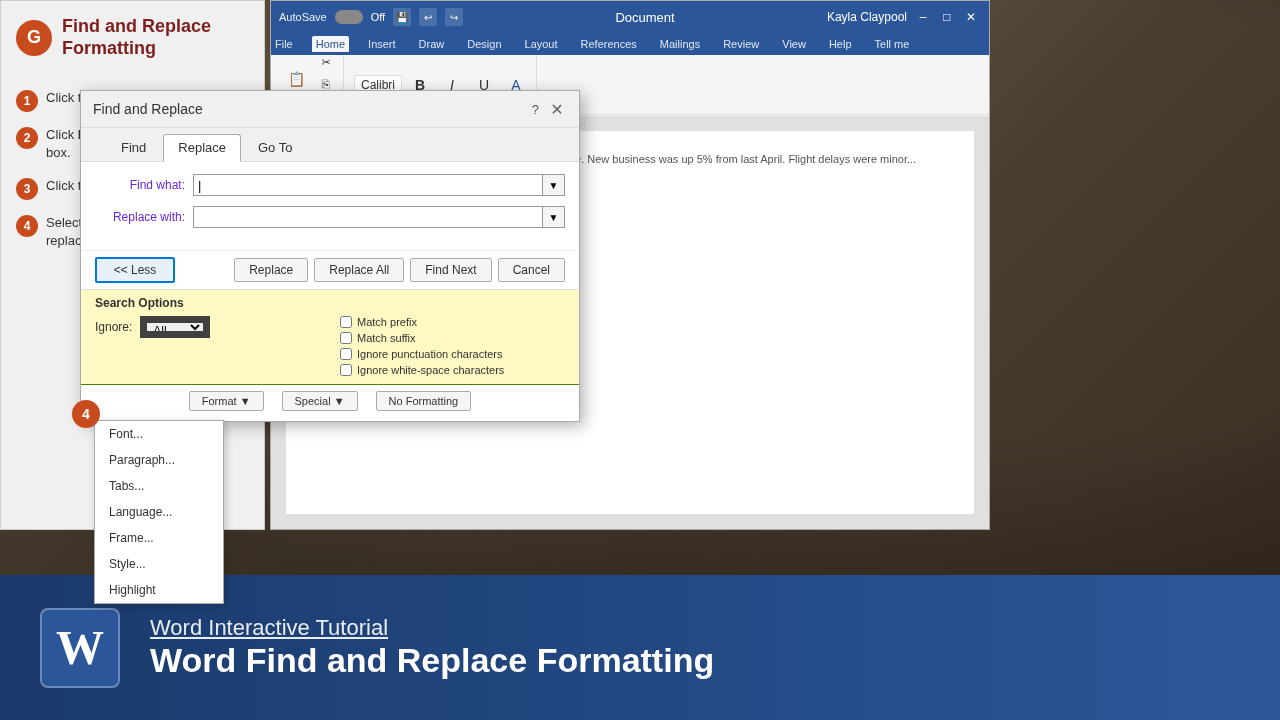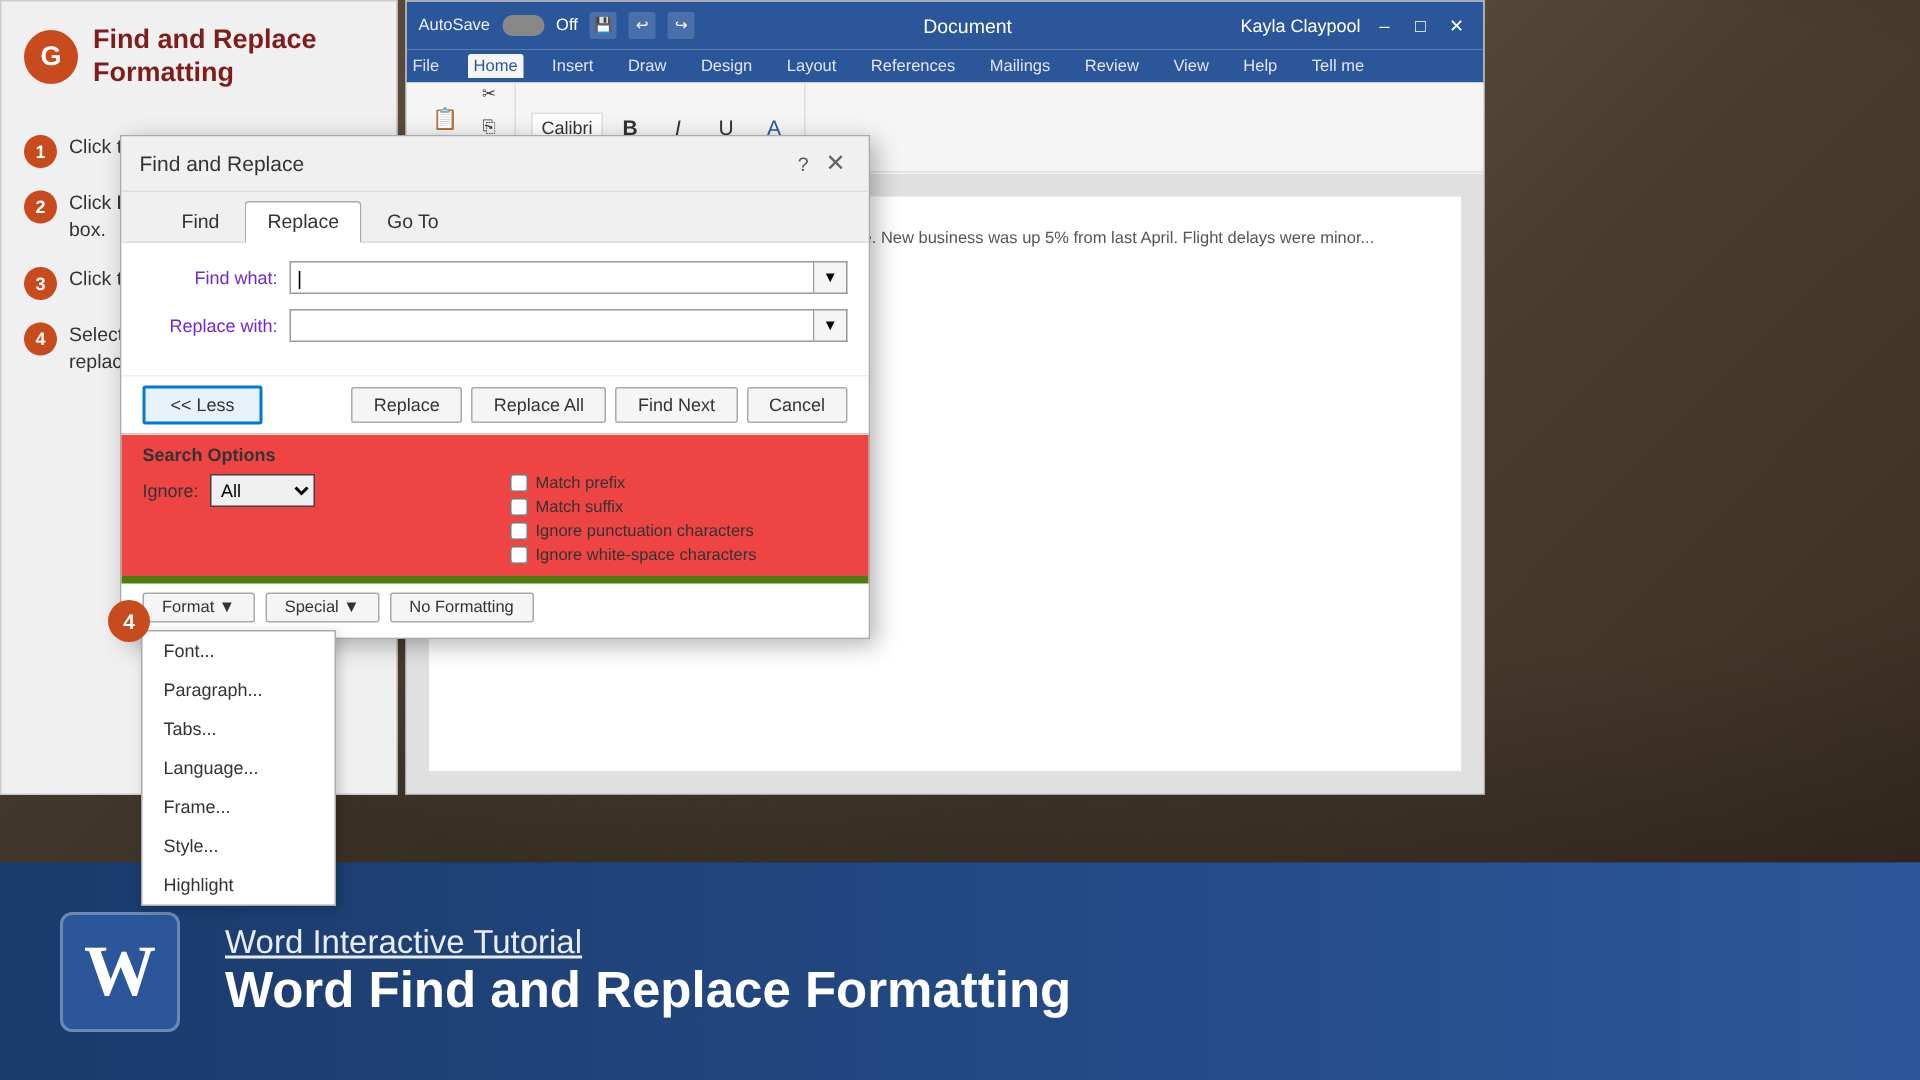--- a/index.html
+++ b/index.html
@@ -392,21 +392,21 @@
     }
 
     .search-label {
       font-size: 12px;
       color: #333;
     }
 
     .search-select {
       width: 70px;
       height: 22px;
-      border: 1px solid #404040;
+      border: 7px solid #404040;
       font-size: 12px;
       padding: 0 2px;
     }
 
     .checkbox-group {
       display: flex;
       flex-direction: column;
       gap: 4px;
     }
 
@@ -507,21 +507,21 @@
     }
 
     .bottom-title {
       font-size: 34px;
       color: white;
       font-weight: bold;
     }
 
     .search-options-area {
       padding: 6px 14px 8px;
-      background: #ef4444;
+      background: #fef9c3;
       border-top: 1px solid #ddd;
     }
 
     .bottom-btn {
       padding: 3px 12px;
       font-size: 11px;
       border: 1px solid #aaa;
       background: #f5f5f5;
       cursor: pointer;
       border-radius: 2px;
@@ -716,21 +716,21 @@
           </label>
           <label class="checkbox-row">
             <input type="checkbox" style=""> 
               <span>Ignore white-space characters</span>
           </label>
         </div>
       </div>
     </div>
   </div>
 
-  <div style="display:flex;gap:7px;padding:6px 14px 10px;background:white;border-top:5px solid #4d7c0f;">
+  <div style="display:flex;gap:18px;padding:6px 14px 10px;background:white;border-top:1px solid #4d7c0f;justify-content:center;">
     <button class="bottom-btn">Format ▼</button>
     <button class="bottom-btn">Special ▼</button>
     <button class="bottom-btn">No Formatting</button>
   </div>
 </div>
 
 <div class="format-dropdown">
   <div class="dropdown-item">Font...</div>
   <div class="dropdown-item">Paragraph...</div>
   <div class="dropdown-item">Tabs...</div>

